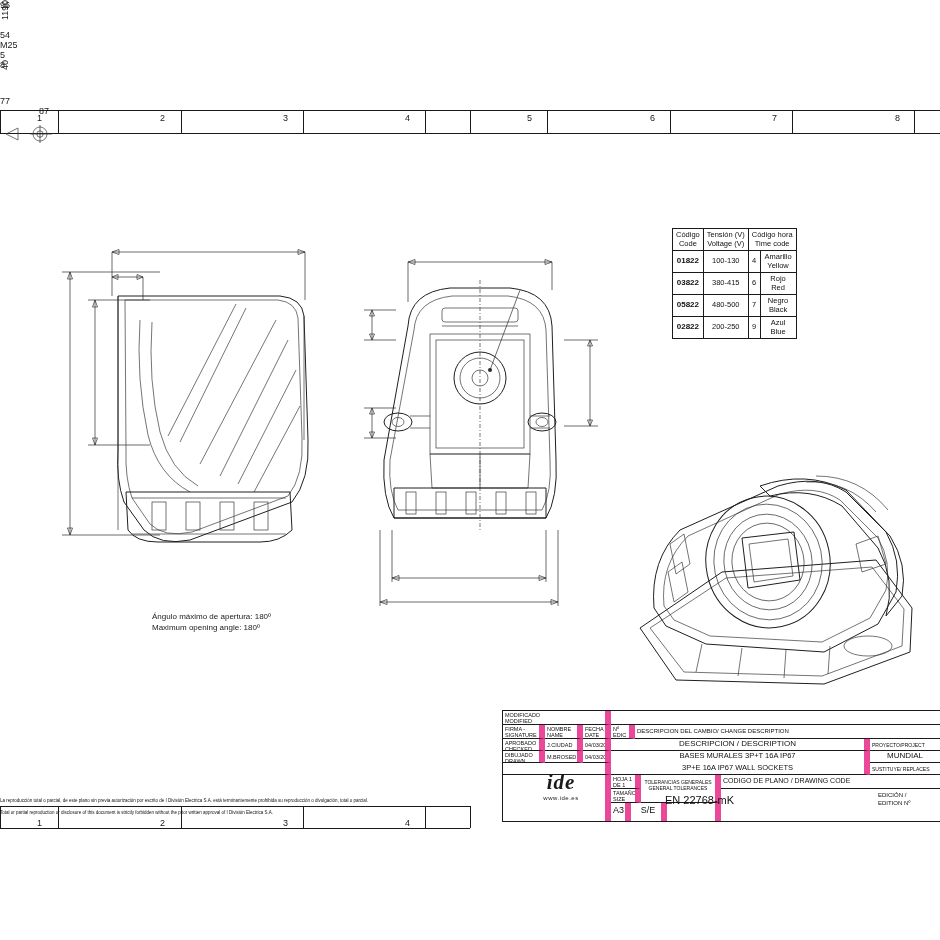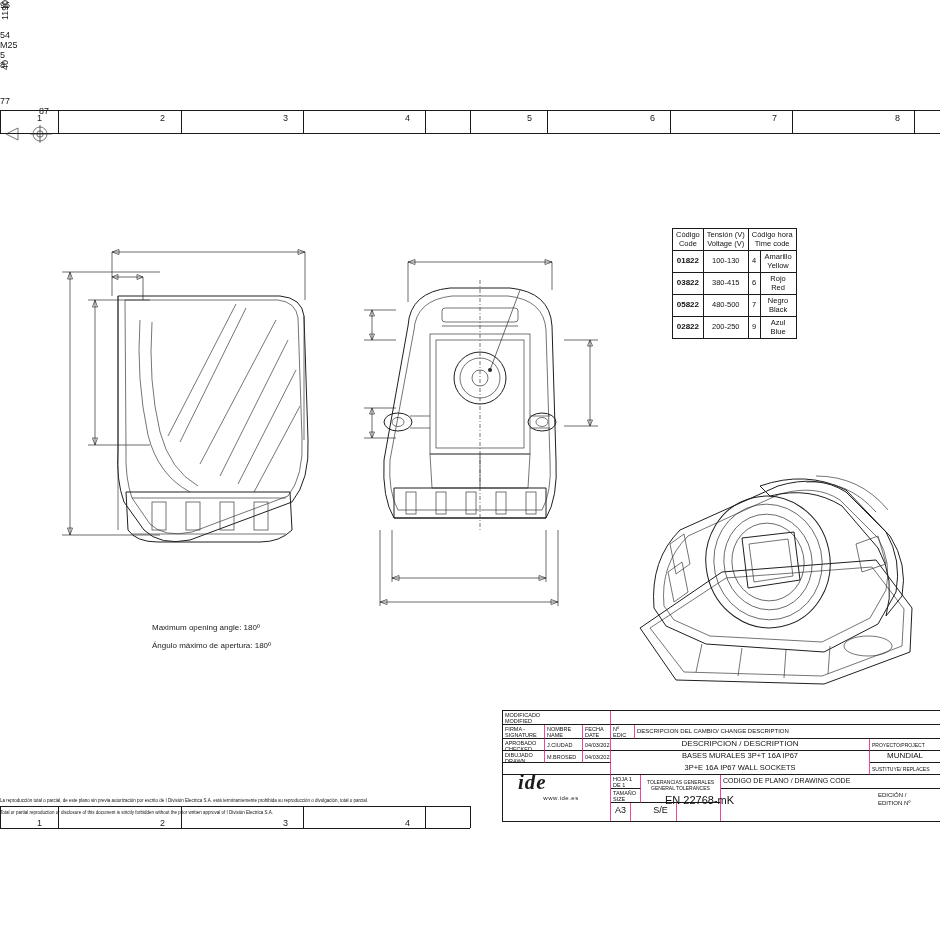--- a/index.html
+++ b/index.html
@@ -34,21 +34,21 @@
     vertical-align:middle;
     color:#111;
     font-weight:normal;
     line-height:8.5px;
   }
   .codetable th{font-size:7.5px;}
   .codetable td.codecell{font-weight:bold;font-size:8px;}
 
   
   .tb{position:absolute;left:502px;top:710px;width:438px;height:110px;border:1px solid #1a1a1a;background:#fff;}
-  .tbcell{position:absolute;border-right:1px solid #ec4899;border-bottom:1px solid #1a1a1a;box-sizing:border-box;font-size:5.5px;line-height:6.2px;padding:1px 2px;color:#111;overflow:hidden;}
+  .tbcell{position:absolute;border-right:6px solid #ec4899;border-bottom:1px solid #1a1a1a;box-sizing:border-box;font-size:5.5px;line-height:6.2px;padding:1px 2px;color:#111;overflow:hidden;}
   .tbcell.nb{border-bottom:none;}
   .tbtxt{position:absolute;font-size:6px;line-height:7px;color:#111;white-space:nowrap;}
   .tbtxt8{font-size:8px;line-height:9px;}
 
   .legal{position:absolute;font-size:4.5px;line-height:5.5px;color:#111;}
   .logo{position:absolute;left:518px;top:770px;width:86px;height:34px;}
   .logo-word{
     font-family:"Liberation Serif", serif;
     font-style:italic;
     font-weight:bold;
@@ -145,21 +145,21 @@
     <rect class="nofill-l" x="214" y="272" width="14" height="28"></rect>
 
     <line class="nofill-l" x1="78" y1="66" x2="78" y2="300"></line>
     <line class="nofill-l" x1="264" y1="86" x2="264" y2="210"></line>
   </svg>
 
   <div class="txt9" style="left:197px;top:240px;">96</div>
   <div class="txt9" style="left:86px;top:390px;transform:rotate(-90deg);transform-origin:left top;">100</div>
   <div class="txt9" style="left:62px;top:440px;transform:rotate(-90deg);transform-origin:left top;">119</div>
 
-  <div class="txt" style="left:152px;top:641px;">Ángulo máximo de apertura: 180º</div>
+  <div class="txt" style="left:152px;top:612px;">Ángulo máximo de apertura: 180º</div>
   <div class="txt" style="left:152px;top:623px;">Maximum opening angle: 180º</div>
 
   <svg class="abs" style="left:350px;top:230px;" width="280" height="400">
 
     <line class="dimline" x1="58" y1="32" x2="202" y2="32"></line>
     <path class="dimline" d="M58 32 l7 -2.5 v5 z" fill="#2b2b2b"></path>
     <path class="dimline" d="M202 32 l-7 -2.5 v5 z" fill="#2b2b2b"></path>
     <line class="dimline" x1="58" y1="32" x2="58" y2="72"></line>
     <line class="dimline" x1="202" y1="32" x2="202" y2="60"></line>
 
@@ -387,30 +387,30 @@
     </div>
     <div class="tbcell" style="left:218px;top:64px;width:219px;height:14px;border-right:none;font-size:7px;padding-top:3px;">CODIGO DE PLANO / DRAWING CODE</div>
 
     <div class="tbcell" style="left:108px;top:78px;width:30px;height:14px;">
       <div>TAMAÑO</div>
       <div>SIZE</div>
     </div>
     <div class="tbcell" style="left:218px;top:78px;width:219px;height:32px;border-right:none;border-bottom:none;"></div>
 
     <div class="tbcell" style="left:108px;top:92px;width:20px;height:18px;border-bottom:none;font-size:9px;text-align:center;padding-top:4px;">A3</div>
-    <div class="tbcell" style="left:142px;top:92px;width:32px;height:18px;border-bottom:none;font-size:9px;text-align:center;padding-top:4px;">S/E</div>
+    <div class="tbcell" style="left:132px;top:92px;width:32px;height:18px;border-bottom:none;font-size:9px;text-align:center;padding-top:4px;">S/E</div>
     <div class="tbcell" style="left:160px;top:92px;width:58px;height:18px;border-bottom:none;"></div>
   </div>
 
   <div class="tbtxt tbtxt8" style="left:665px;top:796px;font-size:11px;">EN 22768-mK</div>
   <div class="tbtxt" style="left:878px;top:792px;">EDICIÓN /</div>
   <div class="tbtxt" style="left:878px;top:800px;">EDITION   Nº</div>
 
   <div class="logo">
-    <div class="logo-word" style="text-align:left;">ide</div>
+    <div class="logo-word" style="text-align:center;">ide</div>
     <div class="logo-url" style="text-align:center;">www.ide.es</div>
   </div>
 
   <div class="legal" style="left:0px;top:798px;width:400px;">La reproducción total o parcial, de este plano sin previa autorización por escrito de I División Electrica S.A. está terminantemente prohibida su reproducción o divulgación, total o parcial.</div>
   <div class="legal" style="left:0px;top:810px;width:400px;">Total or partial reproduction or disclosure of this document is strictly forbidden without the prior written approval of I División Electrica S.A.</div>
 
   <div class="ruler-bot"></div>
   <div class="ruler-bot2"></div>
   <div class="tick" style="left:0px;top:806px;height:22px;"></div>
   <div class="tick" style="left:58px;top:806px;height:22px;"></div>

